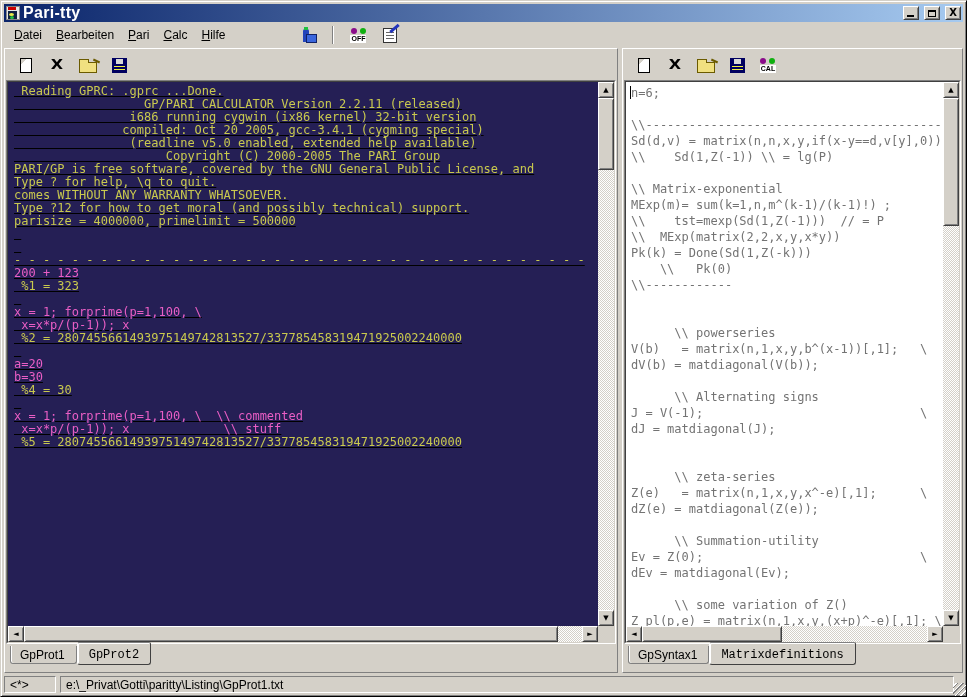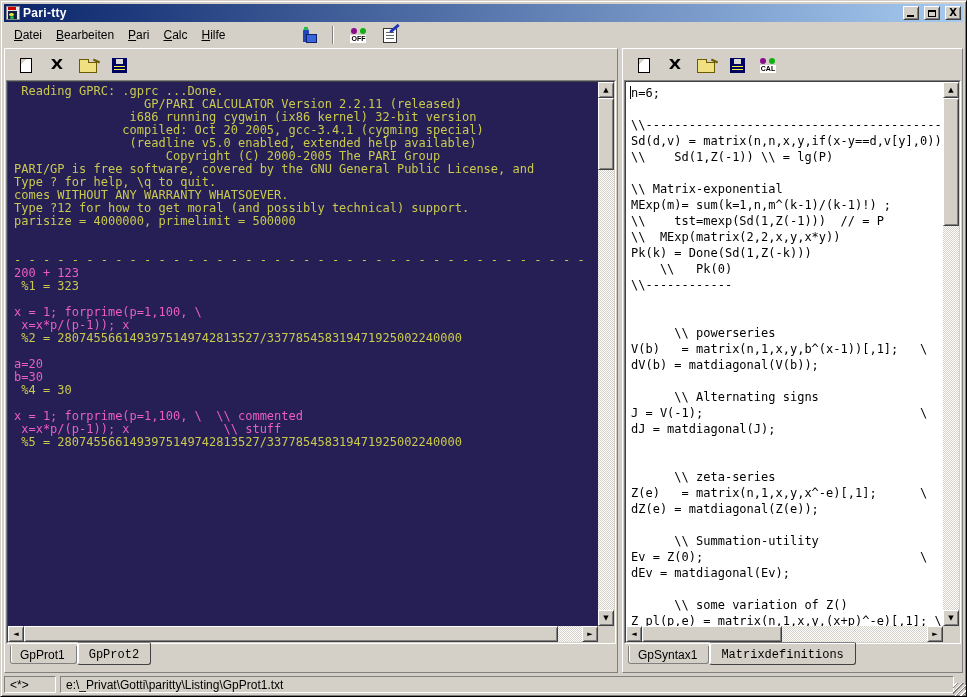--- a/index.html
+++ b/index.html
@@ -16,21 +16,21 @@
   
   .titlebar{position:absolute;top:3px;left:3px;right:3px;height:18px;
     background:linear-gradient(90deg,var(--tfrom),var(--tto));
     display:flex;align-items:center;padding:0 2px;gap:3px;}
   .app-icon{width:14px;height:14px;position:relative;background:#e8e8e8;border:1px solid #888;flex:none;}
   .app-icon i{position:absolute;display:block;}
   .app-icon .r{left:1px;top:0;width:8px;height:3px;background:#cc0000;}
   .app-icon .b{left:1px;top:4px;width:9px;height:8px;background:#102040;}
   .app-icon .y{left:2px;top:6px;width:5px;height:3px;background:#e8e84a;border-radius:50%;}
   .app-icon .g{left:3px;top:9px;width:4px;height:3px;background:#20c040;border-radius:50%;}
-  .title{color:#fff;font-weight:bold;font-size:12px;flex:1;letter-spacing:.3px;}
+  .title{color:#fff;font-weight:bold;font-size:16px;flex:1;letter-spacing:.3px;}
   .tbtn{width:16px;height:14px;background:var(--chrome);border:1px solid;
     border-color:#fff #404040 #404040 #fff;box-shadow:inset 1px 1px 0 #d4d0c8, inset -1px -1px 0 #808080;
     display:flex;align-items:center;justify-content:center;margin-left:2px;position:relative;}
   .tbtn .g-min{position:absolute;left:3px;bottom:2px;width:7px;height:2px;background:#000;}
   .tbtn .g-max{width:8px;height:7px;border:1px solid #000;border-top:2px solid #000;}
   .tbtn .g-close{font:bold 10px "DejaVu Sans",sans-serif;line-height:1;color:#000;}
   
   .menubar{position:absolute;top:23px;left:3px;right:3px;height:22px;display:flex;align-items:center;
     padding:0 3px;font-size:12px;color:#000;}
   .menu-item{padding:3px 7px;}
@@ -66,25 +66,25 @@
   .workspace{position:absolute;top:47px;left:3px;right:3px;bottom:23px;display:flex;}
   .pane{background:var(--chrome);border:1px solid;border-color:#fff #808080 #808080 #fff;
     display:flex;flex-direction:column;padding:1px;}
   .pane-left{width:614px;flex:none;}
   .splitter{width:4px;flex:none;}
   .pane-right{flex:1;}
   .pane-toolbar{height:30px;display:flex;align-items:center;padding-left:8px;gap:7px;flex:none;}
   .frame-outer{flex:1;border:1px solid;border-color:#808080 #fff #fff #808080;min-height:0;}
   .frame-inner{height:100%;border:1px solid;border-color:#404040 #d4d0c8 #d4d0c8 #404040;
     display:grid;grid-template-columns:1fr 16px;grid-template-rows:1fr 16px;}
-  .console{grid-column:1;grid-row:1;background:var(--cbg);overflow:hidden;padding:3px 12px 0 6px;}
+  .console{grid-column:1;grid-row:1;background:var(--cbg);overflow:hidden;padding:3px 12px 0 6px;text-decoration:underline;}
   .cln{font:12px "DejaVu Sans Mono",monospace;line-height:13px;white-space:pre;color:var(--cy);}
   .cln.m{color:var(--cm);}
   .editor{grid-column:1;grid-row:1;background:#fff;overflow:hidden;padding:3px 0 0 5px;position:relative;}
-  .eln{font:12px "DejaVu Sans Mono",monospace;line-height:16px;white-space:pre;color:#000000;}
+  .eln{font:12px "DejaVu Sans Mono",monospace;line-height:16px;white-space:pre;color:#737373;}
   .caret{position:absolute;left:4px;top:4px;width:1px;height:13px;background:#000;}
   
   .vscroll{grid-column:2;grid-row:1;display:flex;flex-direction:column;}
   .hscroll{grid-column:1;grid-row:2;display:flex;}
   .corner{grid-column:2;grid-row:2;background:var(--chrome);}
   .sb-track{flex:1;background-color:#d4d0c8;
     background-image:linear-gradient(45deg,#fff 25%,transparent 25% 75%,#fff 75%),
                      linear-gradient(45deg,#fff 25%,transparent 25% 75%,#fff 75%);
     background-size:2px 2px;background-position:0 0,1px 1px;}
   .sb-btn,.sb-thumb{background:var(--chrome);border:1px solid;border-color:#fff #404040 #404040 #fff;

